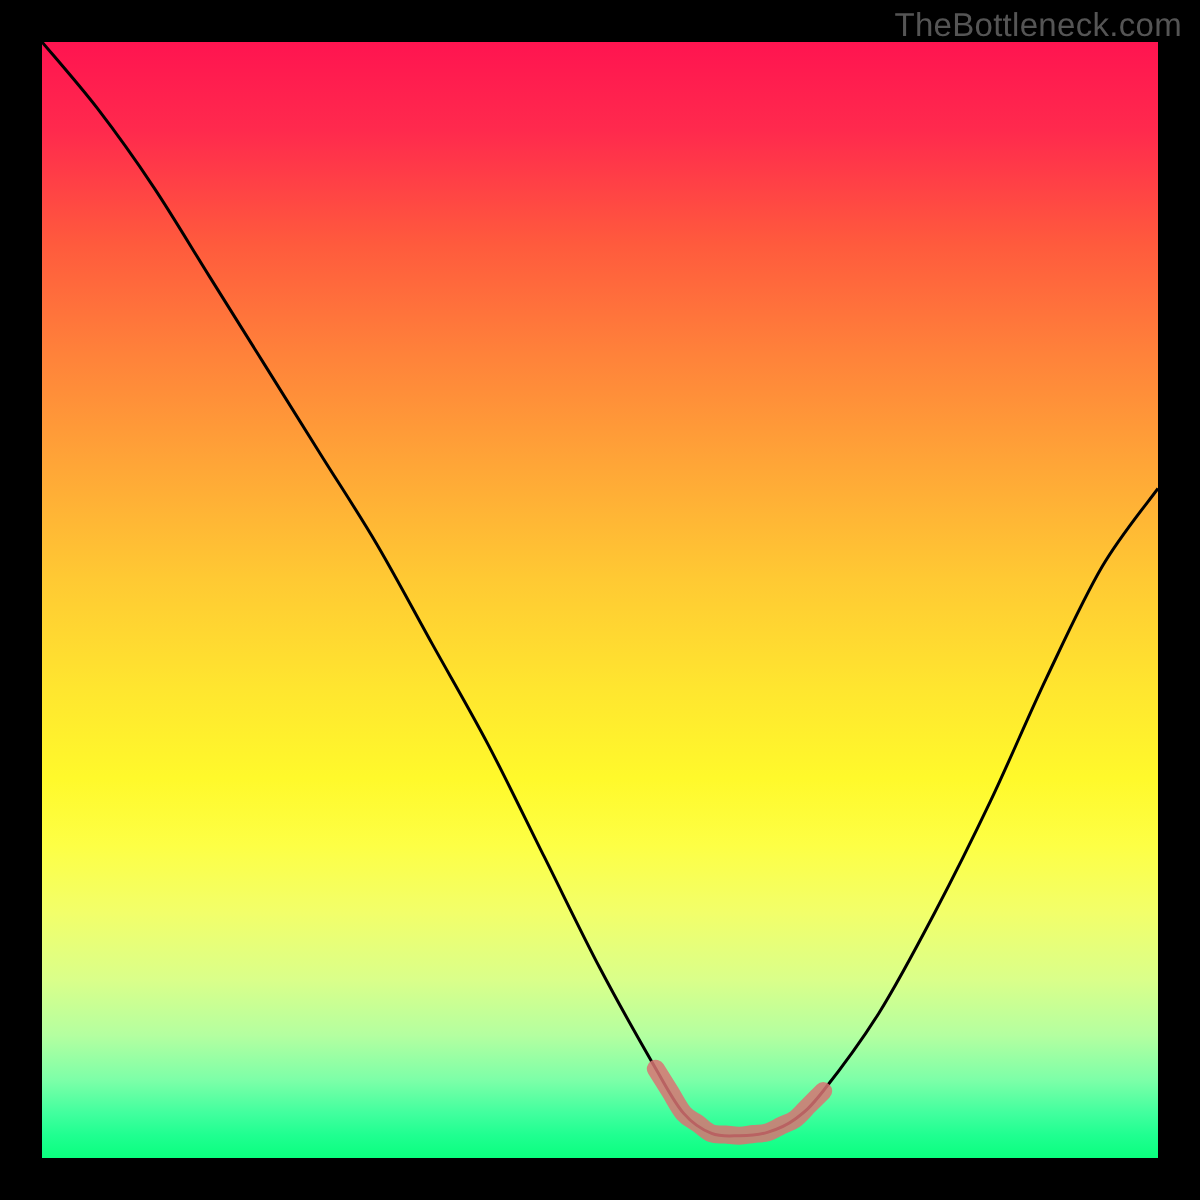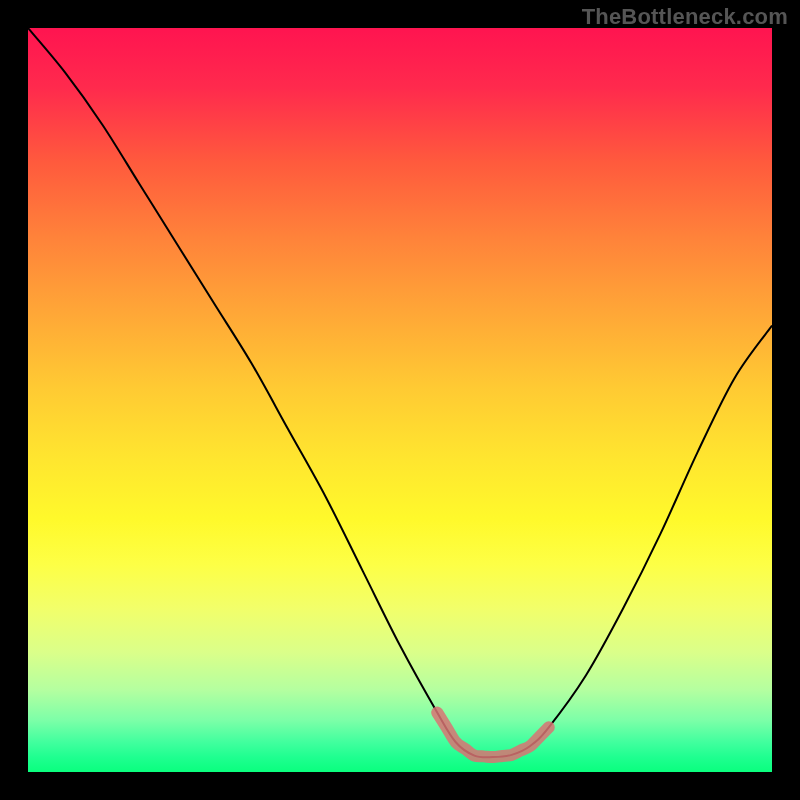--- a/index.html
+++ b/index.html
@@ -16,21 +16,21 @@
     width: 800px;
     height: 800px;
     background: #000;
   }
   .watermark {
     position: absolute;
     top: 4px;
     right: 12px;
     color: #555;
     font-size: 22px;
-    font-weight: 700;
+    font-weight: 400;
     letter-spacing: 0.2px;
     z-index: 5;
   }
   .plot-area {
     position: absolute;
     left: 28px;
     top: 28px;
     width: 744px;
     height: 744px;
     overflow: hidden;

